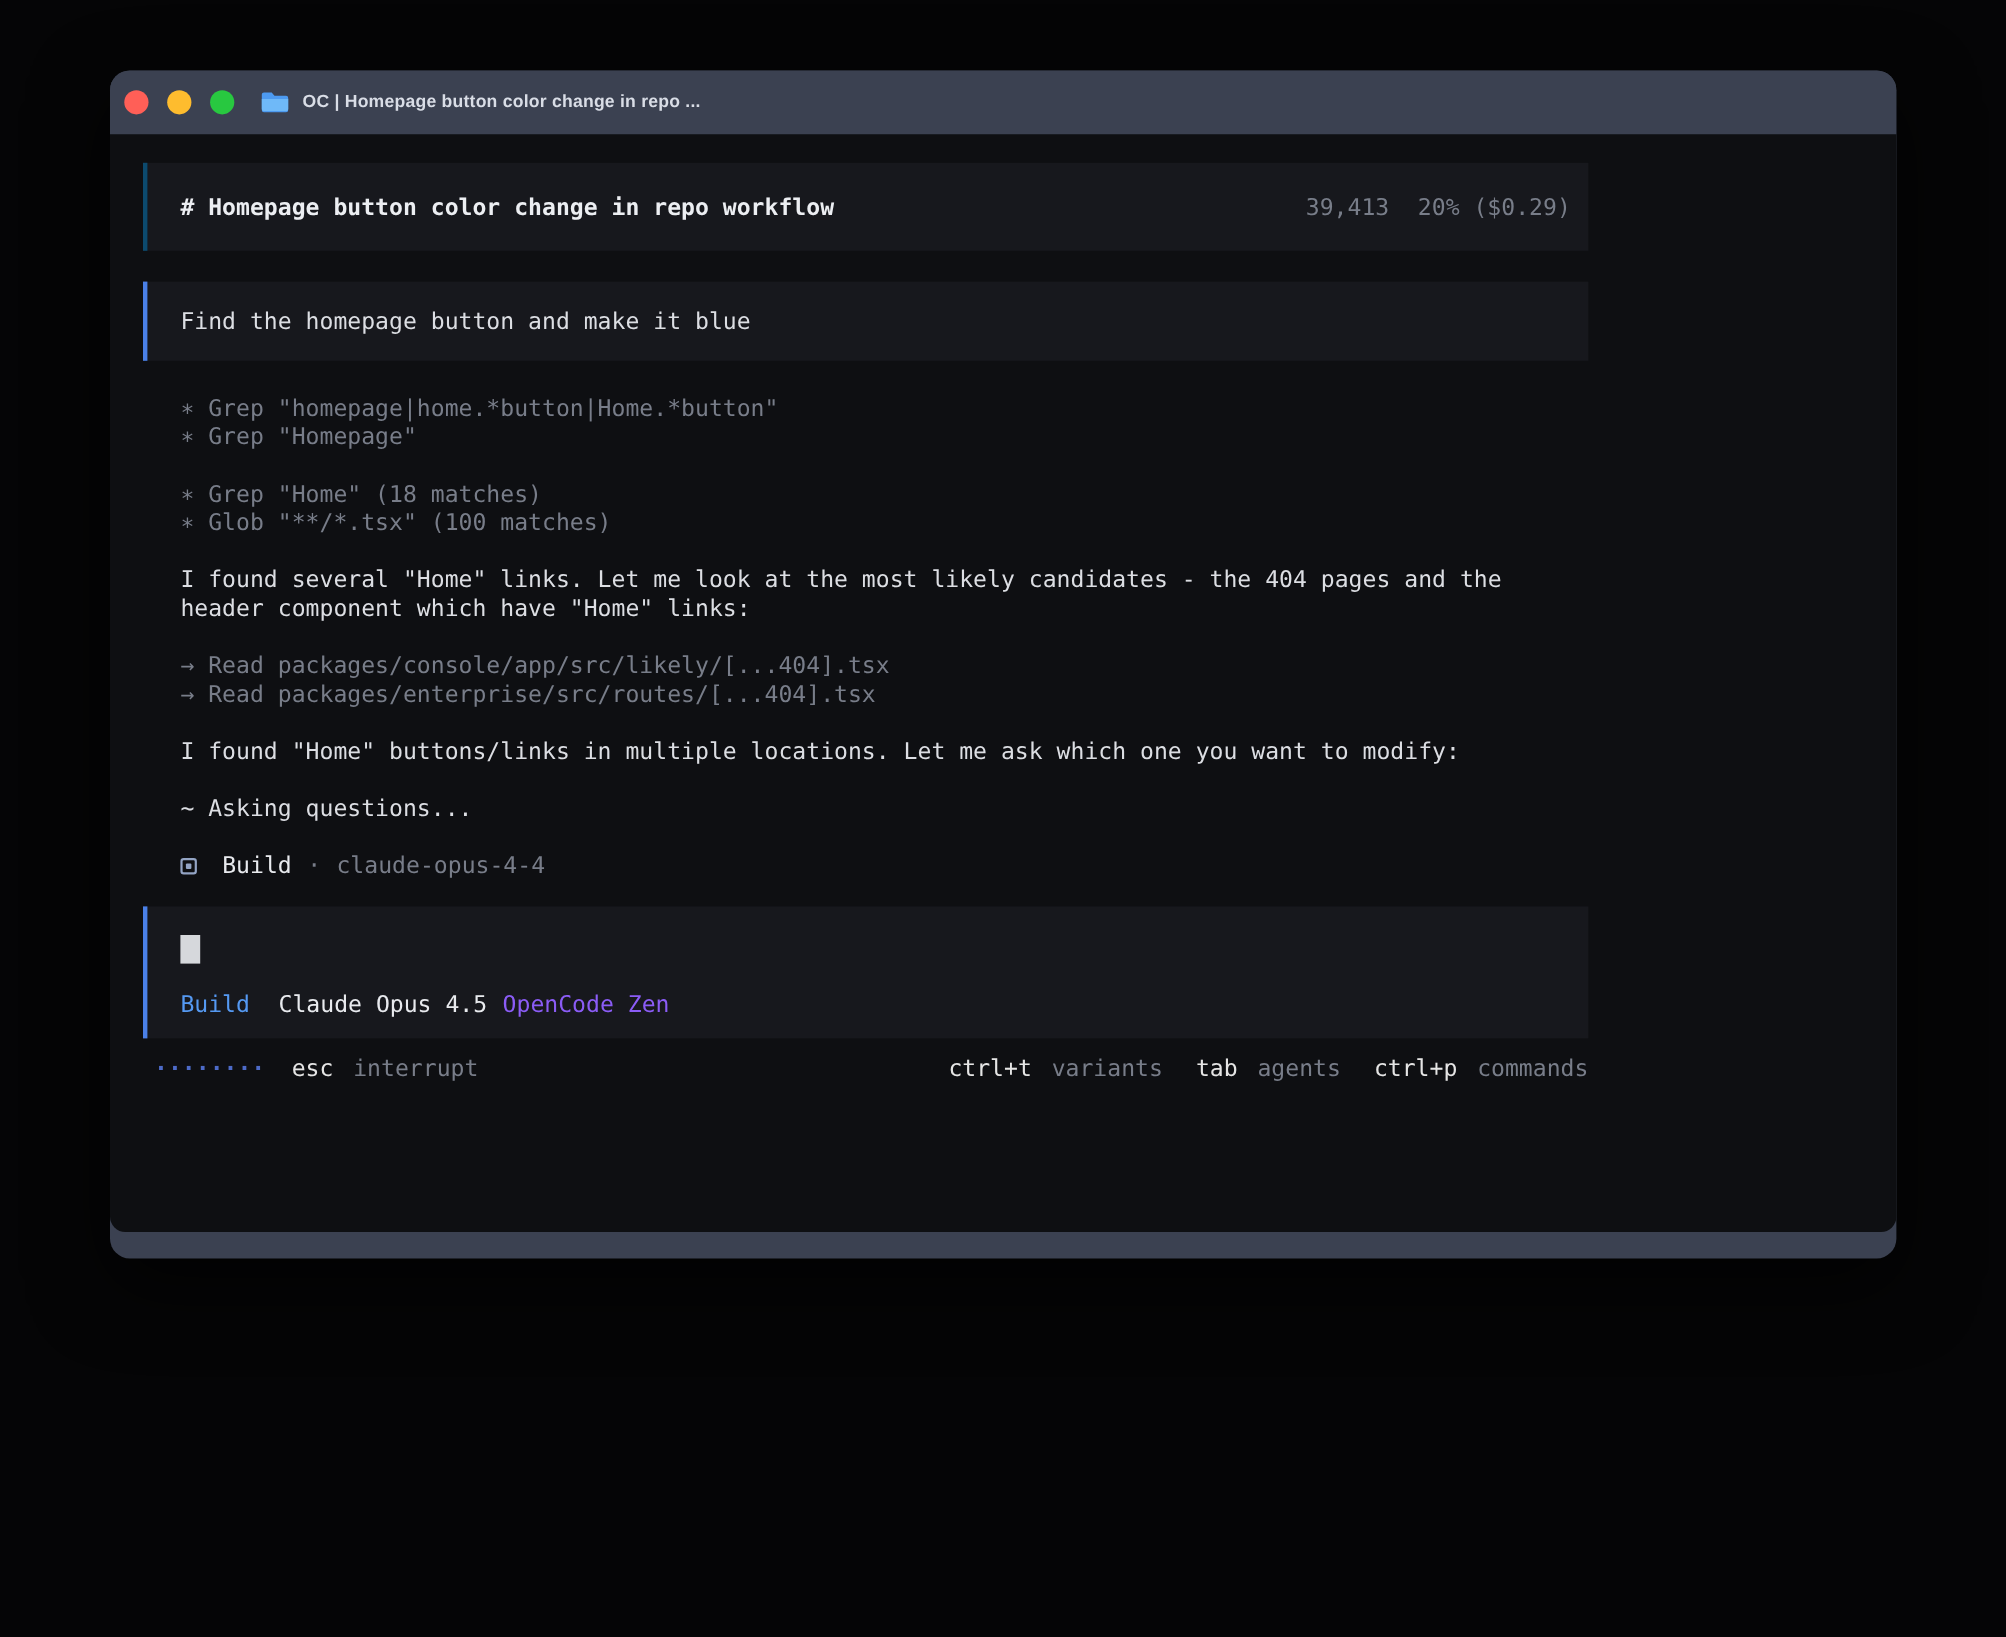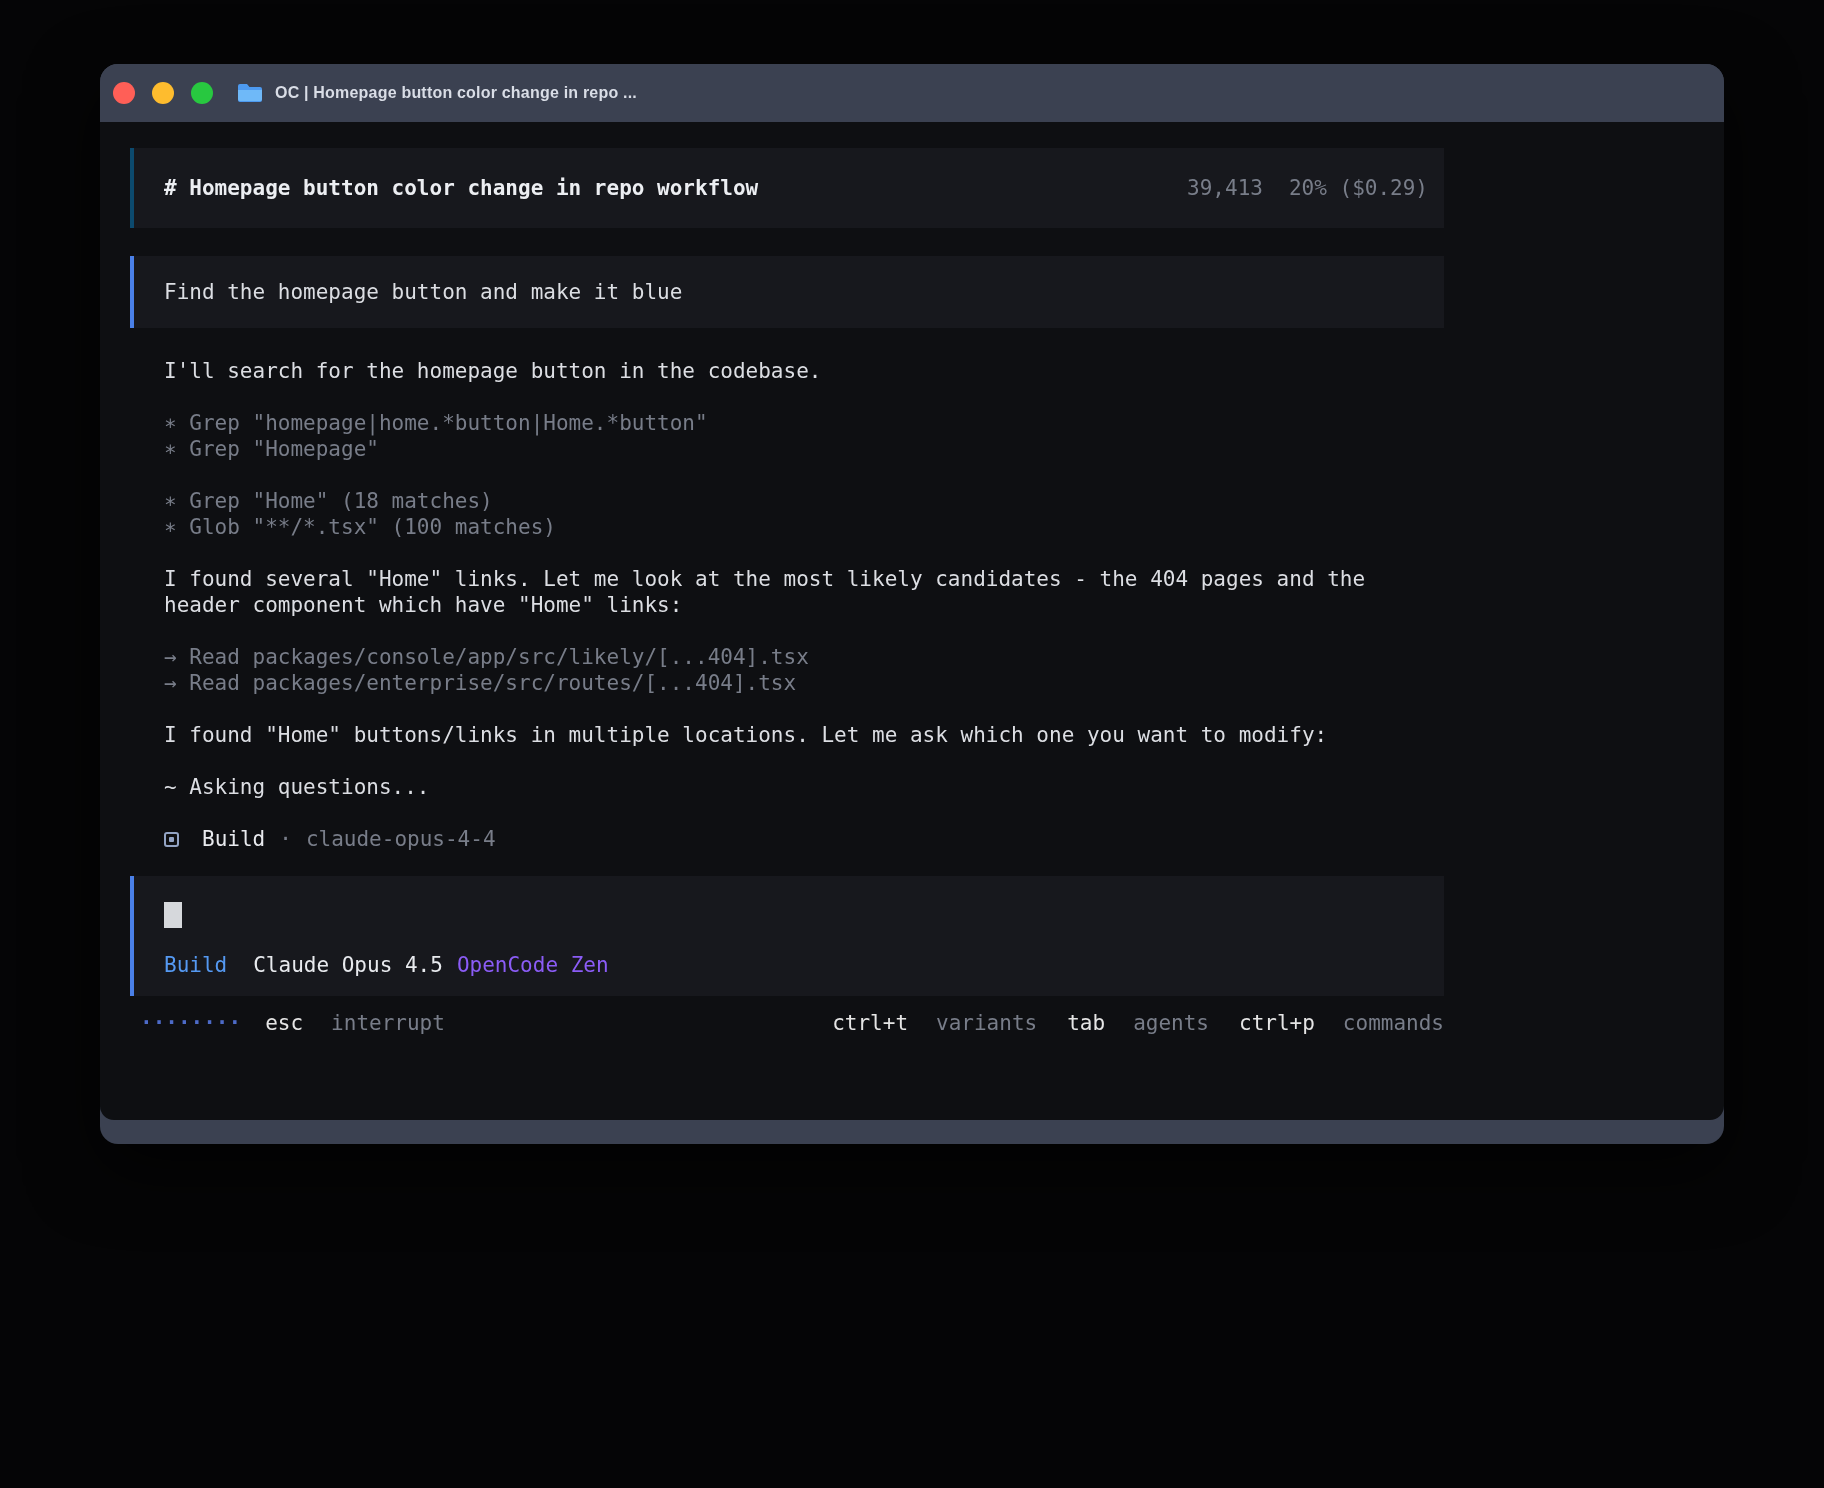--- a/index.html
+++ b/index.html
@@ -67,21 +67,21 @@
   .cursor { width: 18px; height: 26px; background: #d6d8dc; }
   .model-line { display: flex; align-items: baseline; }
   .mode { color: #5599f2; margin-right: 26px; }
   .model-name { color: #e8eaee; }
   .provider { color: #8b5cf6; margin-left: 14px; }
 
   .footer { display: flex; align-items: baseline; }
   .spinner { color: #4d6bc8; font-weight: bold; margin-left: 10px; margin-right: 24px; letter-spacing: 0; }
   .hint { display: flex; align-items: baseline; }
   .key { font-weight: normal; color: #e5e5e5; }
-  .hint-label { color: #787d89; margin-left: 28px; }
+  .hint-label { color: #787d89; margin-left: 18px; }
   .footer-right { margin-left: auto; display: flex; gap: 30px; }
 </style>
 </head>
 <body>
 
 <div>
   <div class="window">
 
     <div class="titlebar">
       <div class="lights">
@@ -106,21 +106,20 @@
           <span class="header-meta">
             <span>39,413</span>
             <span>20% ($0.29)</span>
           </span>
         </div>
 
         <div class="panel user-panel">
           <span>Find the homepage button and make it blue</span>
         </div>
 
-        <div class="msg">I'll search for the homepage button in the codebase.</div>
 
         <div class="toolgroup">
           <div>∗ Grep "homepage|home.*button|Home.*button"</div>
           <div>∗ Grep "Homepage"</div>
         </div>
 
 
         <div class="toolgroup">
           <div>∗ Grep "Home" (18 matches)</div>
           <div>∗ Glob "**/*.tsx" (100 matches)</div>

